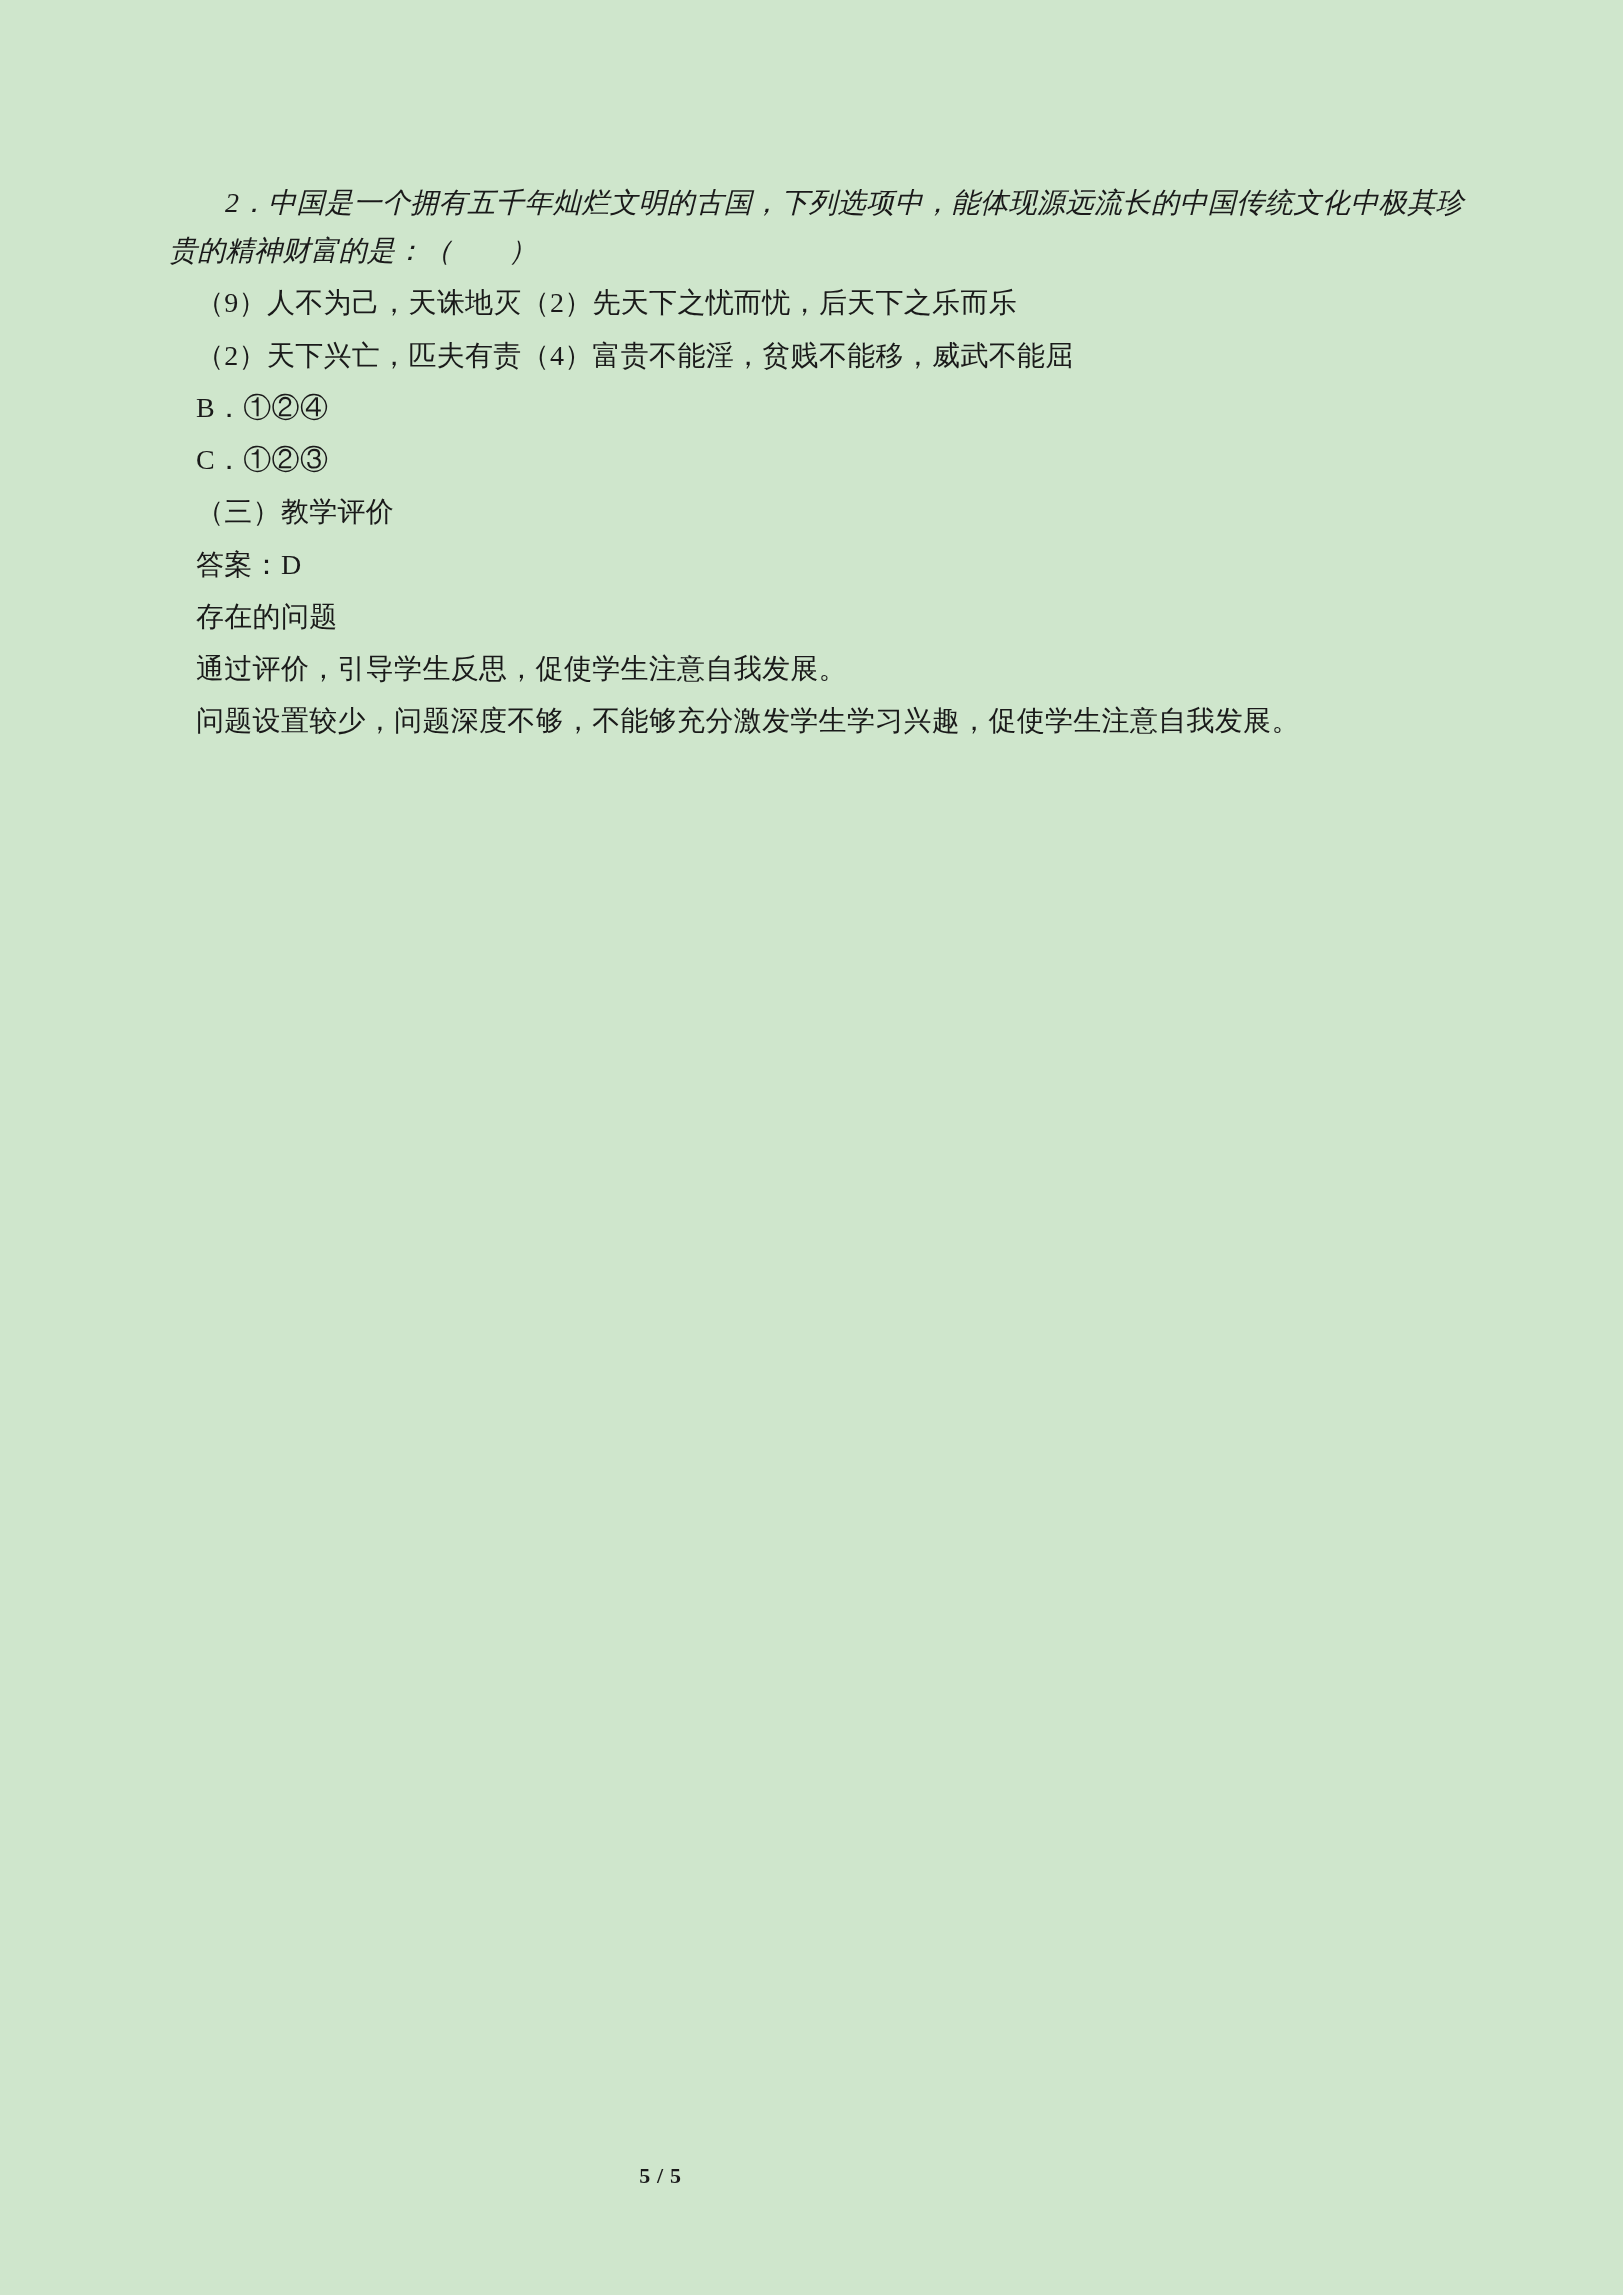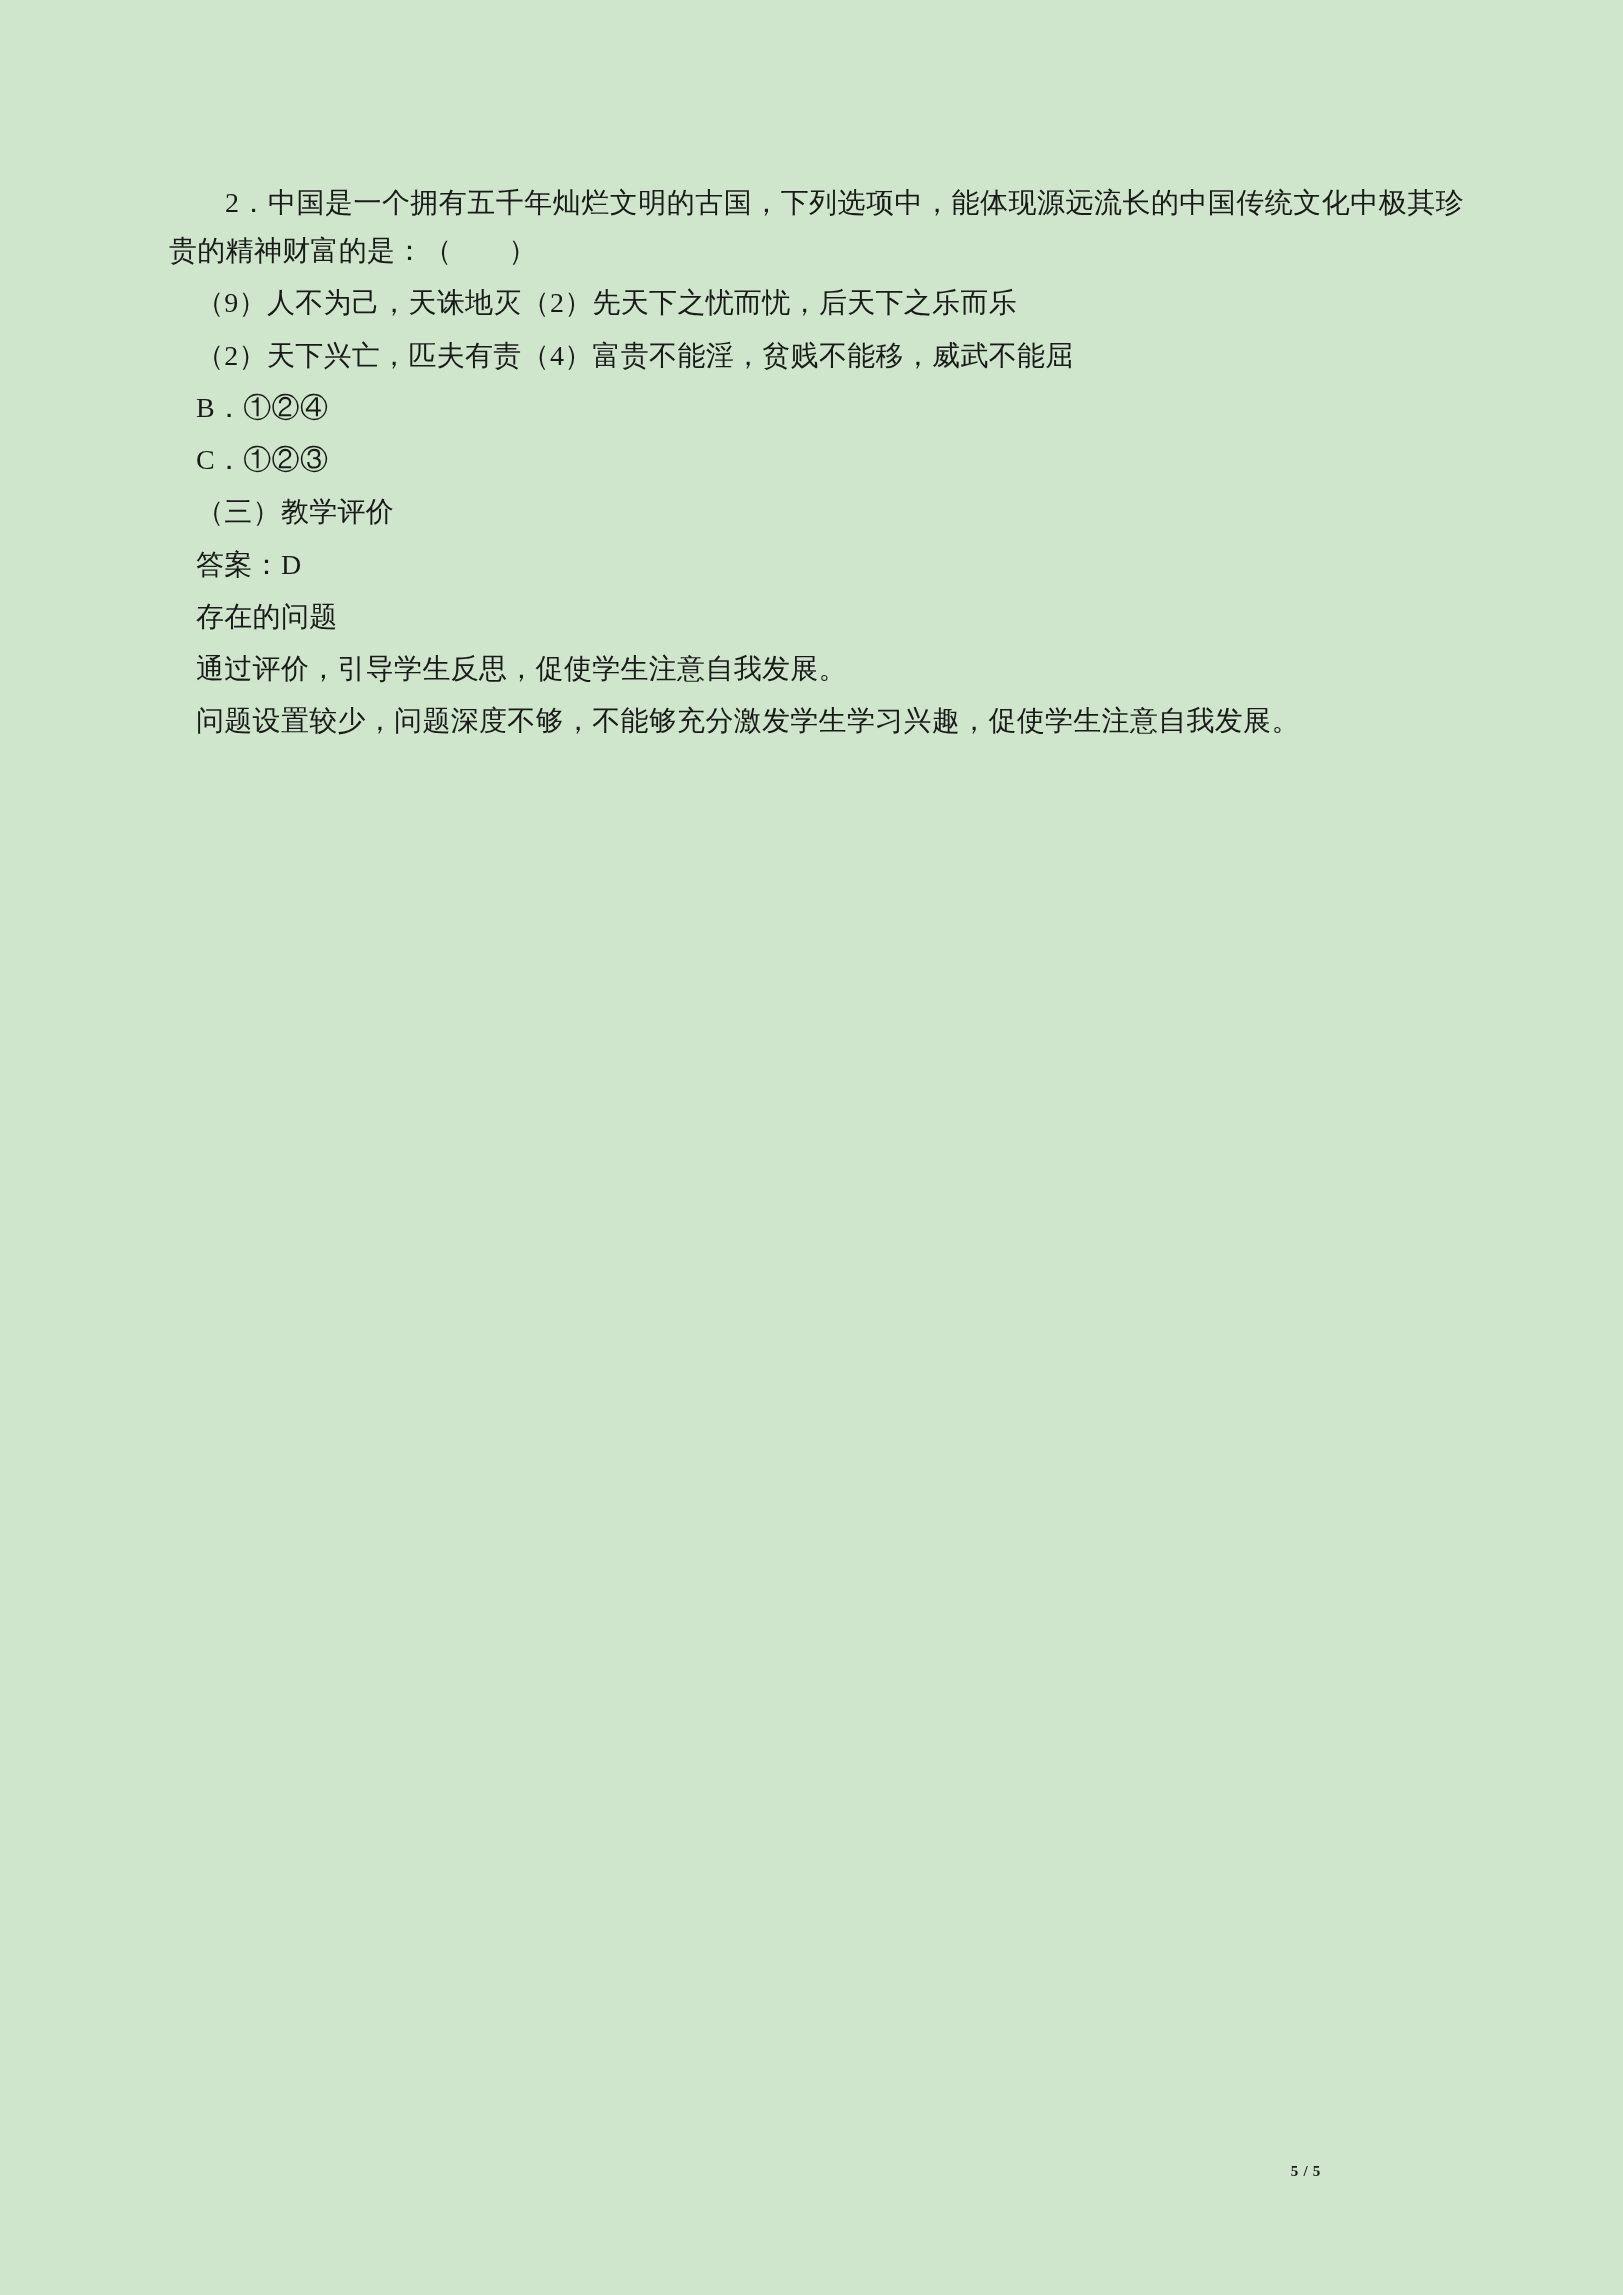--- a/index.html
+++ b/index.html
@@ -29,34 +29,35 @@
   }
   .para {
     font-size: 28px;
     line-height: 1.72;
     margin: 0 0 4.1px 0;
     letter-spacing: 0.3px;
     text-align: justify;
   }
   .indent {
     text-indent: 56px;
+    font-style: italic;
   }
   .indent-small {
     text-indent: 27px;
   }
   .opt {
     text-indent: 27px;
   }
   .footer {
     position: absolute;
     left: 0;
     top: 2163px;
     width: 1321px;
-    text-align: right;
-    font-size: 15px;
+    text-align: center;
+    font-size: 22px;
     font-weight: bold;
     font-family: "Liberation Serif", serif;
     letter-spacing: 0.7px;
   }
 </style>
 </head>
 <body>
 
 <div class="page">
   <div class="content">

